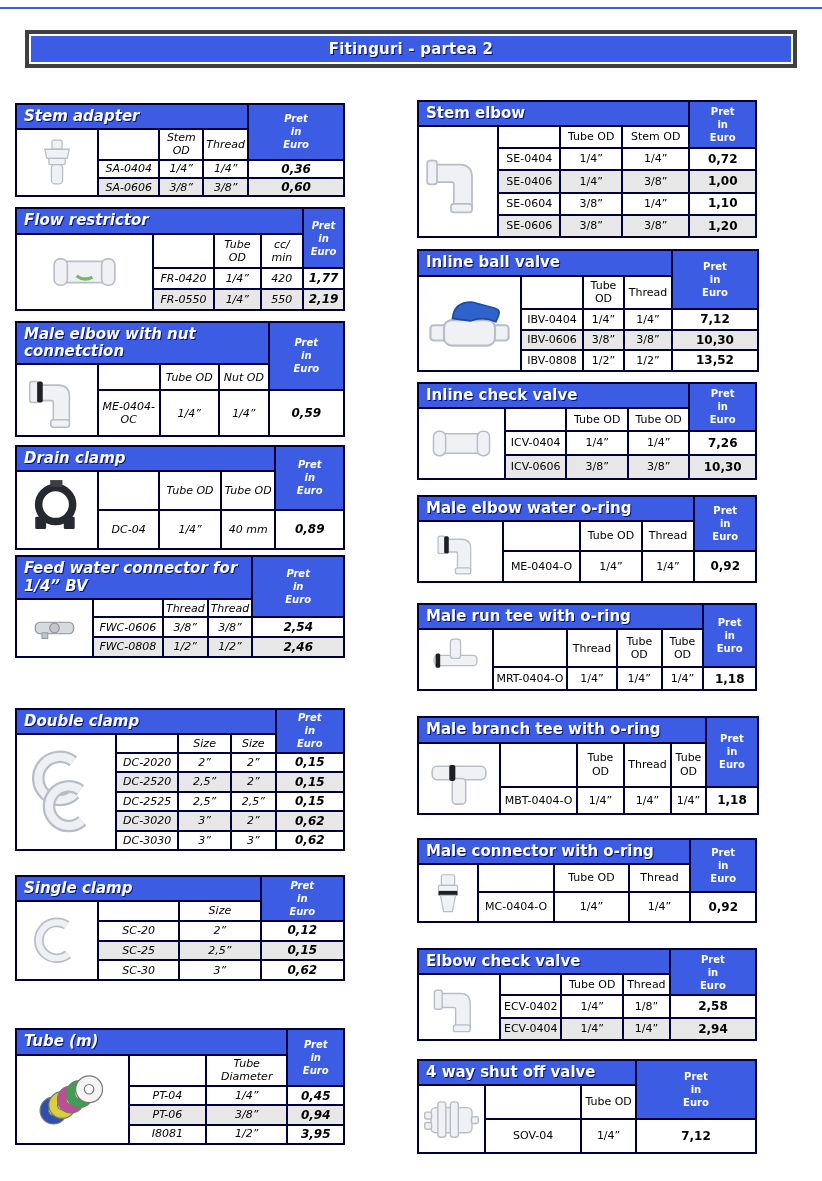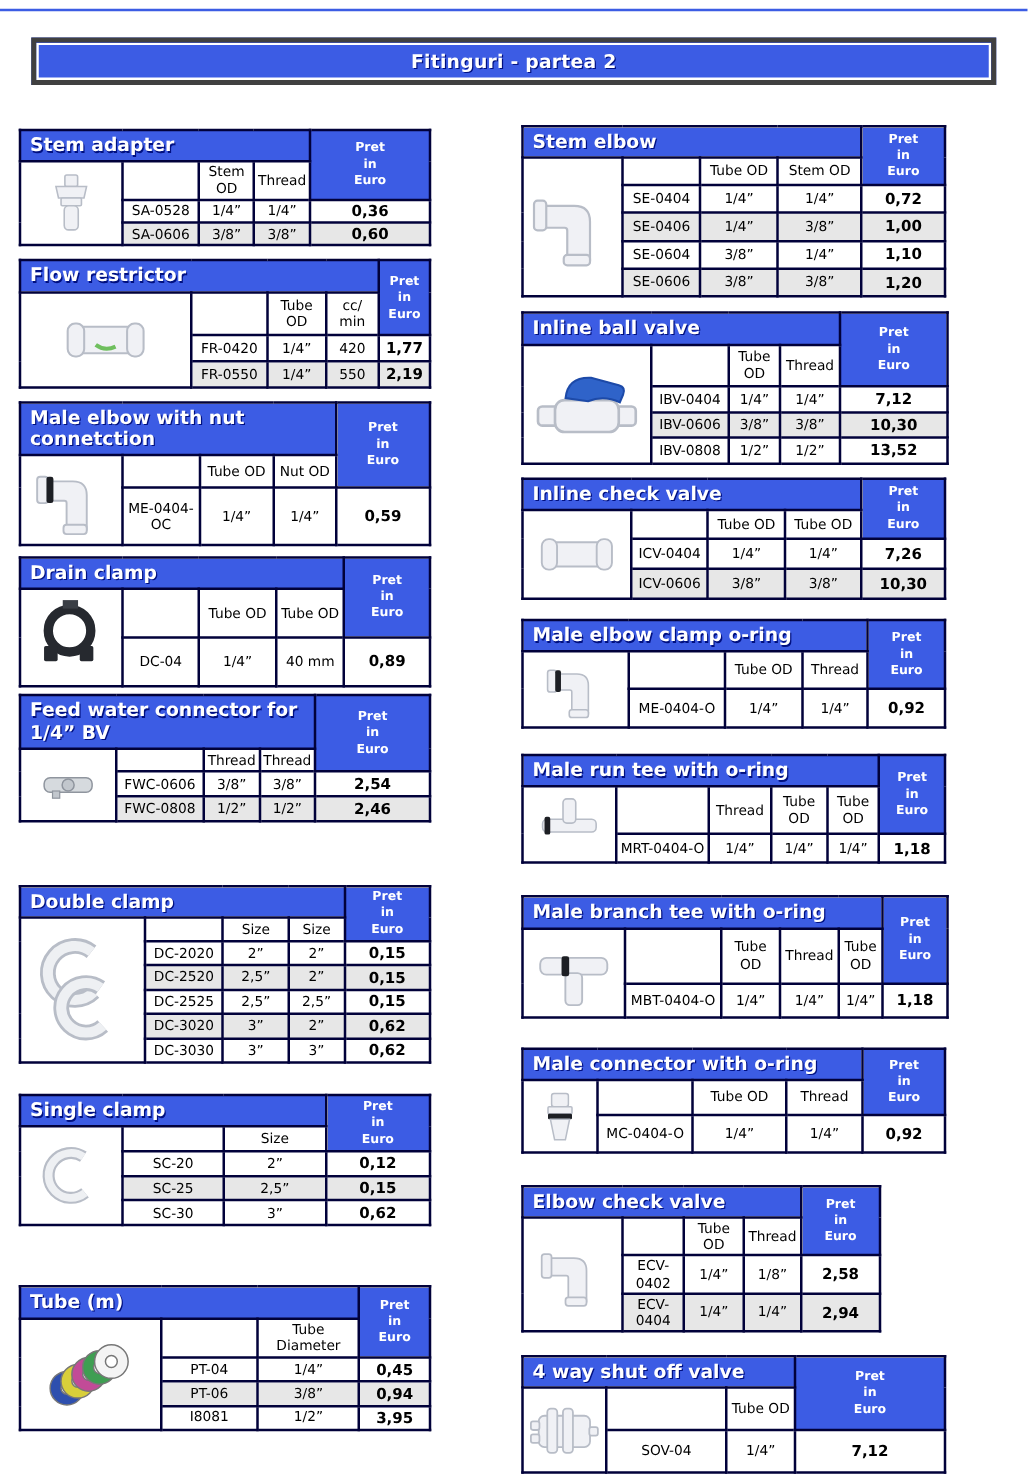--- a/index.html
+++ b/index.html
@@ -18,21 +18,21 @@
     position:absolute;top:30px;left:25px;right:25px;height:30px;
     background:var(--blue);border:4px solid #404040;
     box-shadow:inset 0 0 0 2px #ffffff;
     display:flex;align-items:center;justify-content:center;
   }
   .page-header span{
     color:#fff;font-weight:bold;font-size:15px;letter-spacing:.2px;
     text-shadow:1px 1px 0 #001080;
   }
   .col{position:absolute;}
-  #col-left{left:15px;top:103px;width:269px;}
+  #col-left{left:15px;top:103px;width:269px;font-style:italic;}
   #col-right{left:417px;top:100px;width:340px;}
   table.ptable{border-collapse:collapse;table-layout:fixed;background:#fff;}
   .ptable td{
     border:2px solid var(--navy);
     text-align:center;vertical-align:middle;
     font-size:11px;line-height:1.2;padding:1px 2px;
     background:#fff;overflow:hidden;
   }
   td.title{
     background:var(--blue);color:#fff;font-weight:bold;font-size:15px;
@@ -82,21 +82,21 @@
                 <rect x="34" y="42" width="32" height="12" rx="2" fill="#f0f1f5" stroke="#b8bdc7" stroke-width="2.5"></rect>
                 <rect x="39" y="54" width="22" height="38" rx="7" fill="#f0f1f5" stroke="#b8bdc7" stroke-width="2.5"></rect>
               </svg>
             </div>
           </td>
           <td class="codehead"></td>
           <td class="colhead">Stem OD</td>
           <td class="colhead">Thread</td>
         </tr>
         <tr>
-          <td class="code">SA-0528</td>
+          <td class="code">SA-0404</td>
           <td>1/4”</td>
           <td>1/4”</td>
           <td class="price">0,36</td>
         </tr>
         <tr class="stripe">
           <td class="code">SA-0606</td>
           <td>3/8”</td>
           <td>3/8”</td>
           <td class="price">0,60</td>
         </tr>
@@ -556,21 +556,21 @@
     <table class="ptable" style="width: 340px; margin-bottom: 20px; display: block;">
       <colgroup>
         <col style="width: 85px;">
         <col style="width: 78px;">
         <col style="width: 62px;">
         <col style="width: 53px;">
         <col style="width: 62px;">
       </colgroup>
       <tbody>
         <tr>
-          <td class="title" colspan="4">Male elbow clamp o-ring</td>
+          <td class="title" colspan="4">Male elbow water o-ring</td>
           <td class="pricehead" rowspan="2"><span>Pret in Euro</span></td>
         </tr>
         <tr>
           <td class="imgcell" rowspan="2">
             <div class="imgbox" style="height: 55px;">
               <svg xmlns="http://www.w3.org/2000/svg" viewBox="0 0 100 100" width="75" height="51" preserveAspectRatio="xMidYMid meet">
                 <path d="M16 26 h36 q18 0 18 18 v44 h-26 v-34 q0-3 -3-3 h-25 z" fill="#f0f1f5" stroke="#b8bdc7" stroke-width="2.5"></path>
                 <rect x="6" y="20" width="14" height="34" rx="4" fill="#f0f1f5" stroke="#b8bdc7" stroke-width="2.5"></rect>
                 <rect x="40" y="82" width="30" height="12" rx="4" fill="#f0f1f5" stroke="#b8bdc7" stroke-width="2.5"></rect>
                 <rect x="18" y="20" width="9" height="34" rx="3" fill="#1d1f24"></rect>
@@ -694,21 +694,21 @@
           <td class="colhead">Thread</td>
         </tr>
         <tr>
           <td class="code">MC-0404-O</td>
           <td>1/4”</td>
           <td>1/4”</td>
           <td class="price">0,92</td>
         </tr>
       </tbody>
     </table>
-    <table class="ptable" style="width: 288px; margin-bottom: 18px; display: block;">
+    <table class="ptable" style="width: 340px; margin-bottom: 18px; display: block;">
       <colgroup>
         <col style="width: 82px;">
         <col style="width: 62px;">
         <col style="width: 62px;">
         <col style="width: 47px;">
         <col style="width: 87px;">
       </colgroup>
       <tbody>
         <tr>
           <td class="title" colspan="4">Elbow check valve</td>

